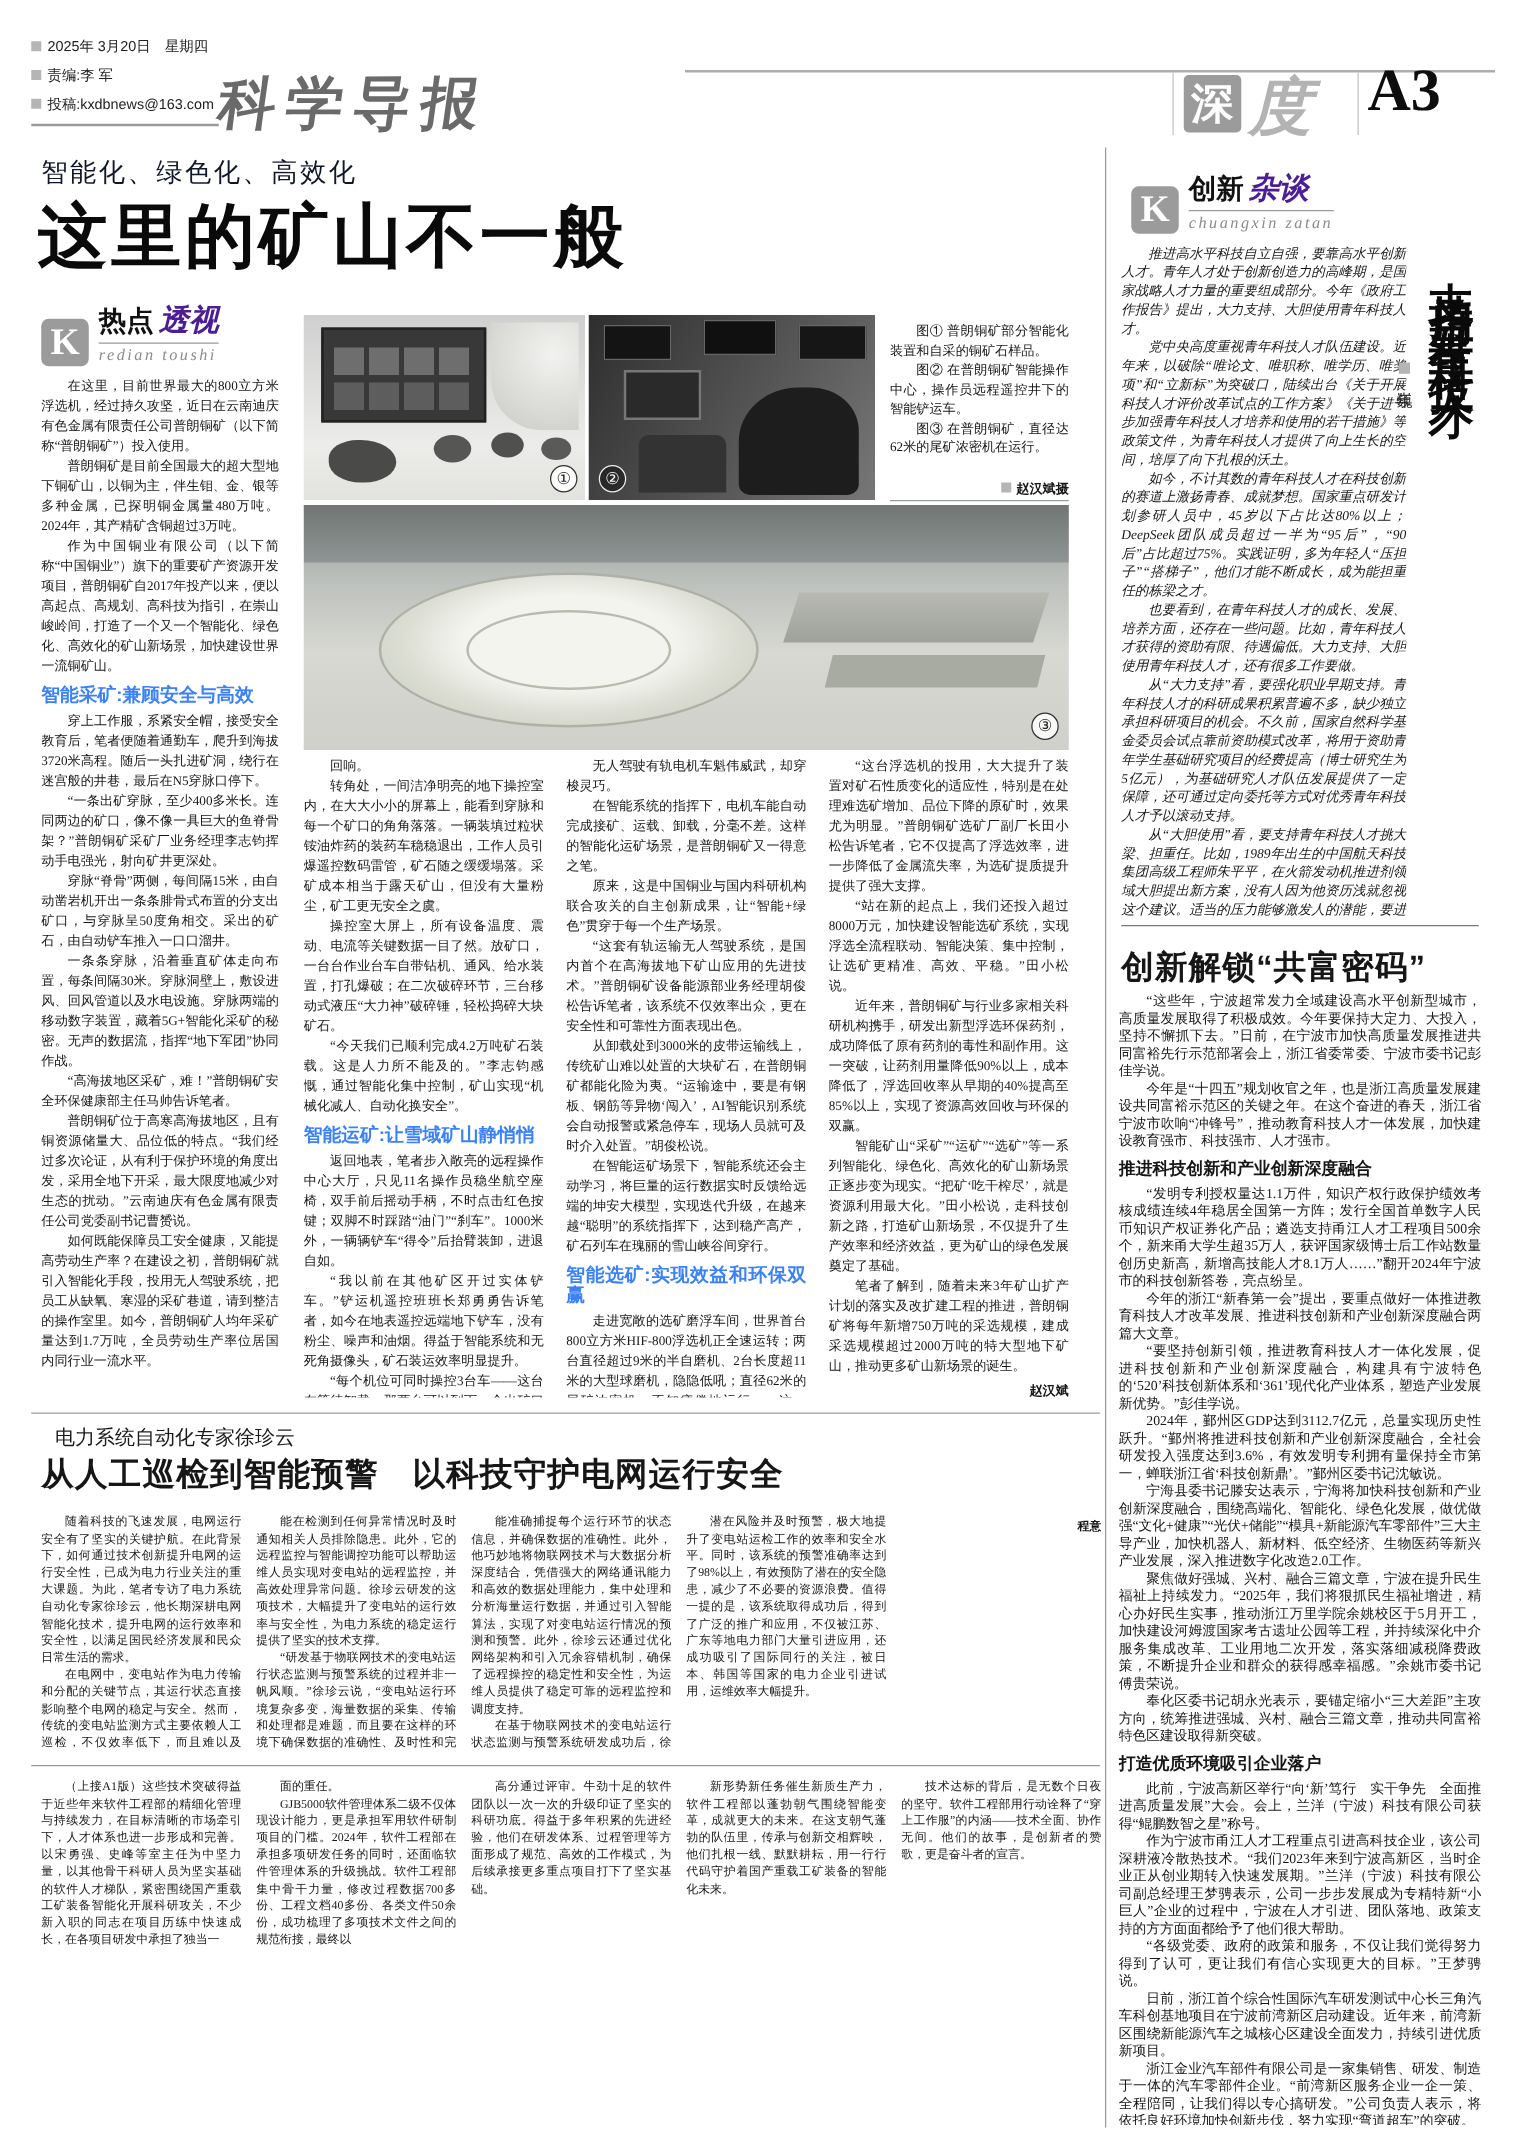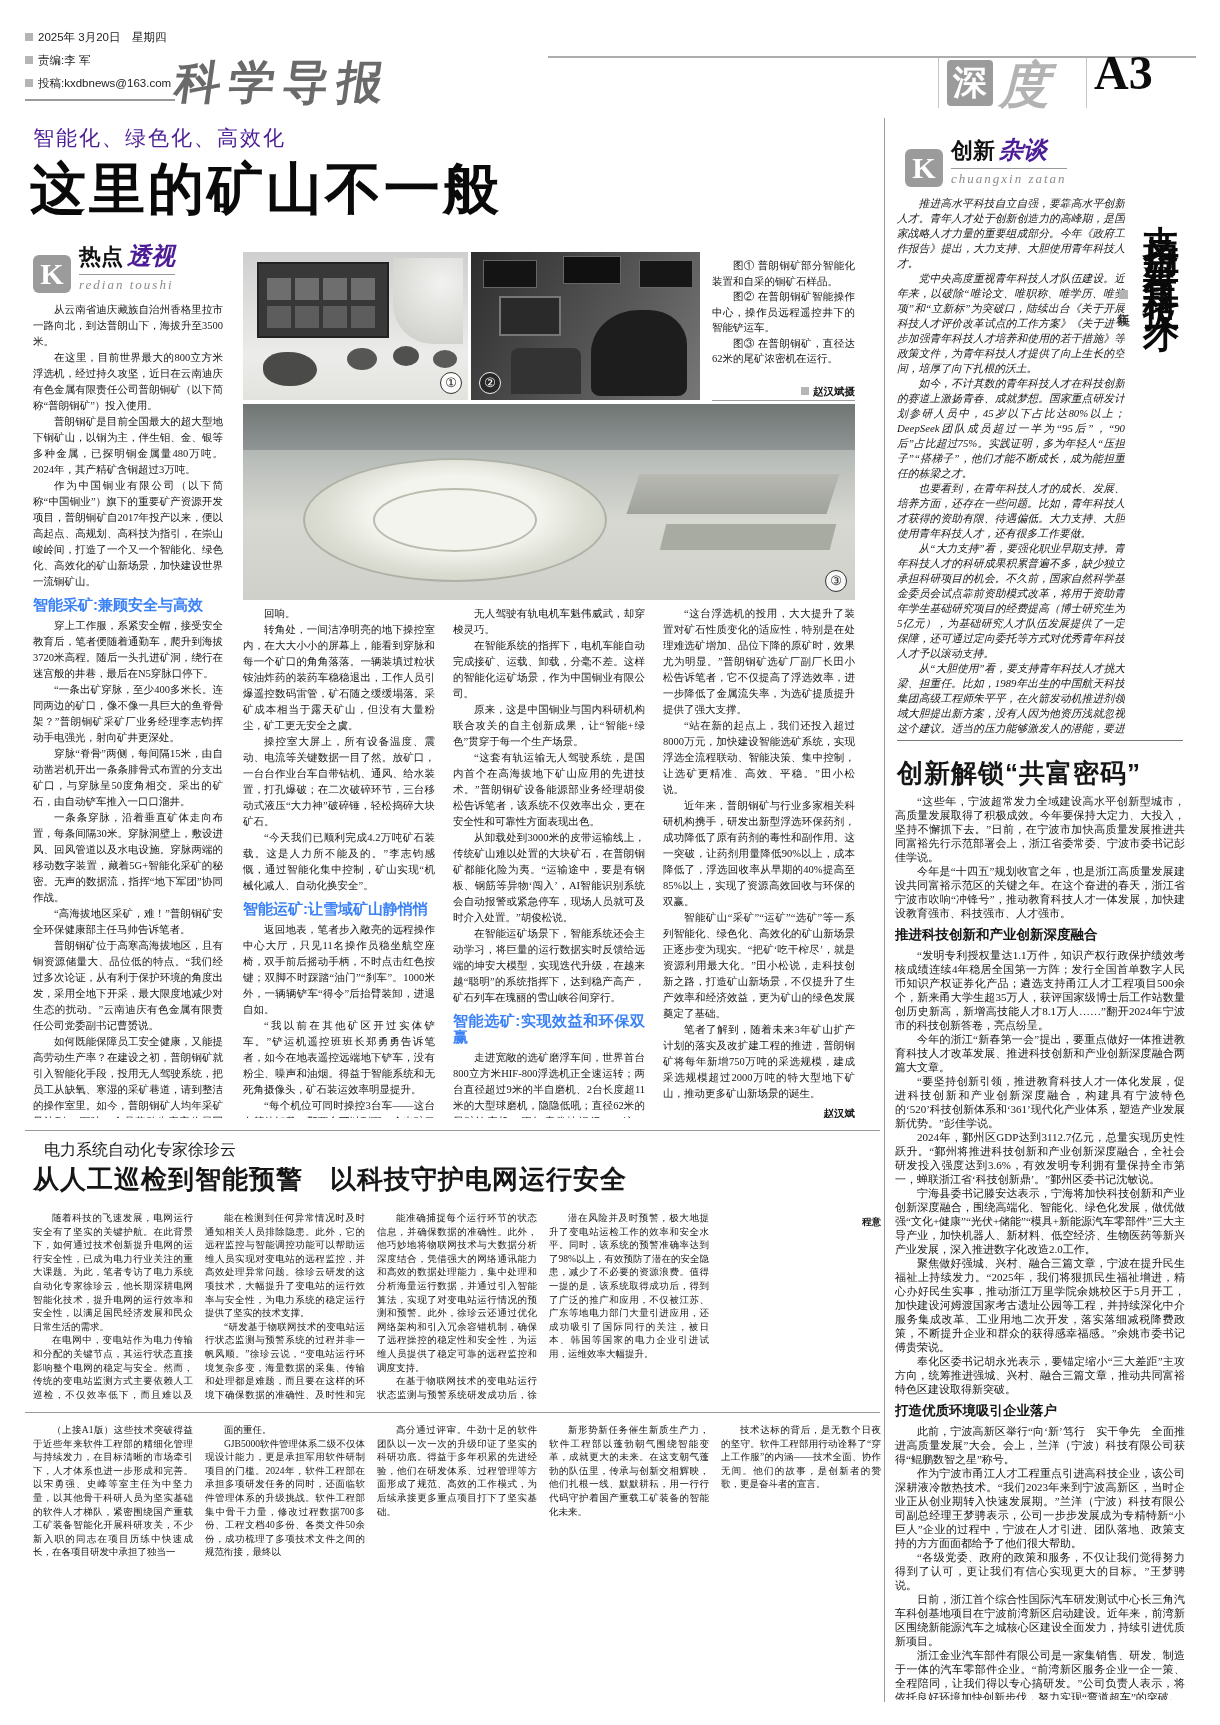--- a/index.html
+++ b/index.html
@@ -11,21 +11,21 @@
   .vr{position:absolute;width:1px;background:#9a9a9a;}
   .meta{font-size:11.5px;color:#222;font-family:"Liberation Sans",sans-serif;}
   .meta .sq{display:inline-block;width:8px;height:8px;background:#b5b5b5;margin-right:5px;}
   .masthead{font-size:46px;font-weight:bold;color:#6a6a6a;letter-spacing:8px;
             transform:skewX(-8deg);font-family:"Liberation Serif",serif;}
   .secbox{width:46px;height:46px;background:#9b9b9b;border-radius:4px;color:#fff;
           font-family:"Liberation Sans",sans-serif;font-weight:bold;font-size:34px;
           display:flex;align-items:center;justify-content:center;}
   .secdu{font-size:50px;font-weight:bold;color:#b3b3b3;font-style:italic;}
   .pageno{font-size:48px;font-weight:bold;font-family:"Liberation Serif",serif;color:#0d0d0d;}
-  .kicker{font-size:21px;color:#4c1d95;font-family:"Liberation Sans",sans-serif;letter-spacing:2px;}
+  .kicker{font-size:21px;color:#0f172a;font-family:"Liberation Sans",sans-serif;letter-spacing:2px;}
   .bigtitle{font-size:56px;font-weight:bold;font-family:"Liberation Sans",sans-serif;
             letter-spacing:3px;color:#0a0a0a;}
   .kbox{width:38px;height:38px;background:#9b9b9b;border-radius:6px;color:#fff;
         font-family:"Liberation Serif",serif;font-weight:bold;font-size:30px;
         display:flex;align-items:center;justify-content:center;}
   .bdg-bold{font-size:22px;font-weight:bold;font-family:"Liberation Sans",sans-serif;color:#111;}
   .bdg-script{font-size:24px;font-style:italic;color:#4c1d95;font-weight:bold;}
   .bdg-py{font-size:13px;font-style:italic;color:#8b8b8b;letter-spacing:2px;}
   .col{position:absolute;text-align:justify;overflow:hidden;}
   .col p{margin:0;text-indent:2em;}
@@ -122,21 +122,20 @@
   <div class="photo" style="left:243px;top:404px;width:612px;height:196px;background:linear-gradient(#8f9594 0%,#b9bdb9 28%,#d7d8d2 60%,#cfd0ca 100%);">
     <div class="abs" style="left:0;top:0;width:612px;height:46px;background:linear-gradient(#6f7674,#8f9594);"></div>
     <div class="abs" style="left:60px;top:54px;width:300px;height:120px;border-radius:50%;background:radial-gradient(ellipse at 50% 45%,#f4f4ee 0 40%,#dcded4 62%,#c2c6ba 100%);border:2px solid #aeb2a6;"></div>
     <div class="abs" style="left:130px;top:84px;width:160px;height:60px;border-radius:50%;border:2px solid #b8bcae;"></div>
     <div class="abs" style="left:390px;top:70px;width:200px;height:40px;background:linear-gradient(#b7b9b2,#9fa29a);transform:skewX(-18deg);"></div>
     <div class="abs" style="left:420px;top:120px;width:170px;height:26px;background:#a8aba2;transform:skewX(-14deg);"></div>
     <span class="phlabel" style="right:8px;bottom:8px;">③</span>
   </div>
 
   <div class="col body" style="left:33px;top:302px;width:190px;height:816px;">
-    <p>从云南省迪庆藏族自治州香格里拉市一路向北，到达普朗山下，海拔升至3500米。</p>
     <p>在这里，目前世界最大的800立方米浮选机，经过持久攻坚，近日在云南迪庆有色金属有限责任公司普朗铜矿（以下简称“普朗铜矿”）投入使用。</p>
     <p>普朗铜矿是目前全国最大的超大型地下铜矿山，以铜为主，伴生钼、金、银等多种金属，已探明铜金属量480万吨。2024年，其产精矿含铜超过3万吨。</p>
     <p>作为中国铜业有限公司（以下简称“中国铜业”）旗下的重要矿产资源开发项目，普朗铜矿自2017年投产以来，便以高起点、高规划、高科技为指引，在崇山峻岭间，打造了一个又一个智能化、绿色化、高效化的矿山新场景，加快建设世界一流铜矿山。</p>
     <h3 class="sub">智能采矿:兼顾安全与高效</h3>
     <p>穿上工作服，系紧安全帽，接受安全教育后，笔者便随着通勤车，爬升到海拔3720米高程。随后一头扎进矿洞，绕行在迷宫般的井巷，最后在N5穿脉口停下。</p>
     <p>“一条出矿穿脉，至少400多米长。连同两边的矿口，像不像一具巨大的鱼脊骨架？”普朗铜矿采矿厂业务经理李志钧挥动手电强光，射向矿井更深处。</p>
     <p>穿脉“脊骨”两侧，每间隔15米，由自动凿岩机开出一条条腓骨式布置的分支出矿口，与穿脉呈50度角相交。采出的矿石，由自动铲车推入一口口溜井。</p>
     <p>一条条穿脉，沿着垂直矿体走向布置，每条间隔30米。穿脉洞壁上，敷设进风、回风管道以及水电设施。穿脉两端的移动数字装置，藏着5G+智能化采矿的秘密。无声的数据流，指挥“地下军团”协同作战。</p>
     <p>“高海拔地区采矿，难！”普朗铜矿安全环保健康部主任马帅告诉笔者。</p>
     <p>普朗铜矿位于高寒高海拔地区，且有铜资源储量大、品位低的特点。“我们经过多次论证，从有利于保护环境的角度出发，采用全地下开采，最大限度地减少对生态的扰动。”云南迪庆有色金属有限责任公司党委副书记曹赟说。</p>
@@ -151,21 +150,21 @@
     <p>“今天我们已顺利完成4.2万吨矿石装载。这是人力所不能及的。”李志钧感慨，通过智能化集中控制，矿山实现“机械化减人、自动化换安全”。</p>
     <h3 class="sub">智能运矿:让雪域矿山静悄悄</h3>
     <p>返回地表，笔者步入敞亮的远程操作中心大厅，只见11名操作员稳坐航空座椅，双手前后摇动手柄，不时点击红色按键；双脚不时踩踏“油门”“刹车”。1000米外，一辆辆铲车“得令”后抬臂装卸，进退自如。</p>
     <p>“我以前在其他矿区开过实体铲车。”铲运机遥控班班长郑勇勇告诉笔者，如今在地表遥控远端地下铲车，没有粉尘、噪声和油烟。得益于智能系统和无死角摄像头，矿石装运效率明显提升。</p>
     <p>“每个机位可同时操控3台车——这台在等待卸载，那两台可以到下一个出矿口干活。”郑勇勇神气地说，熟练操作之下，工作效率显著提升。比起开实体矿车，他每月收入增加了几千元。</p>
 
   </div>
 
   <div class="col body" style="left:453px;top:606px;width:192px;height:512px;">
     <p>无人驾驶有轨电机车魁伟威武，却穿梭灵巧。</p>
-    <p>在智能系统的指挥下，电机车能自动完成接矿、运载、卸载，分毫不差。这样的智能化运矿场景，作为中国铜业有限公司。</p>
+    <p>在智能系统的指挥下，电机车能自动完成接矿、运载、卸载，分毫不差。这样的智能化运矿场景，是普朗铜矿又一得意之笔。</p>
     <p>原来，这是中国铜业与国内科研机构联合攻关的自主创新成果，让“智能+绿色”贯穿于每一个生产场景。</p>
     <p>“这套有轨运输无人驾驶系统，是国内首个在高海拔地下矿山应用的先进技术。”普朗铜矿设备能源部业务经理胡俊松告诉笔者，该系统不仅效率出众，更在安全性和可靠性方面表现出色。</p>
     <p>从卸载处到3000米的皮带运输线上，传统矿山难以处置的大块矿石，在普朗铜矿都能化险为夷。“运输途中，要是有钢板、钢筋等异物‘闯入’，AI智能识别系统会自动报警或紧急停车，现场人员就可及时介入处置。”胡俊松说。</p>
     <p>在智能运矿场景下，智能系统还会主动学习，将巨量的运行数据实时反馈给远端的坤安大模型，实现迭代升级，在越来越“聪明”的系统指挥下，达到稳产高产，矿石列车在瑰丽的雪山峡谷间穿行。</p>
     <h3 class="sub">智能选矿:实现效益和环保双赢</h3>
     <p>走进宽敞的选矿磨浮车间，世界首台800立方米HIF-800浮选机正全速运转；两台直径超过9米的半自磨机、2台长度超11米的大型球磨机，隐隐低吼；直径62米的尾矿浓密机，不知疲倦地运行……这一套“强强组合”，打造了铜钼浮选的又一崭新场景。</p>
   </div>
 
   <div class="col body" style="left:663px;top:606px;width:192px;height:512px;">
     <p>“这台浮选机的投用，大大提升了装置对矿石性质变化的适应性，特别是在处理难选矿增加、品位下降的原矿时，效果尤为明显。”普朗铜矿选矿厂副厂长田小松告诉笔者，它不仅提高了浮选效率，进一步降低了金属流失率，为选矿提质提升提供了强大支撑。</p>

